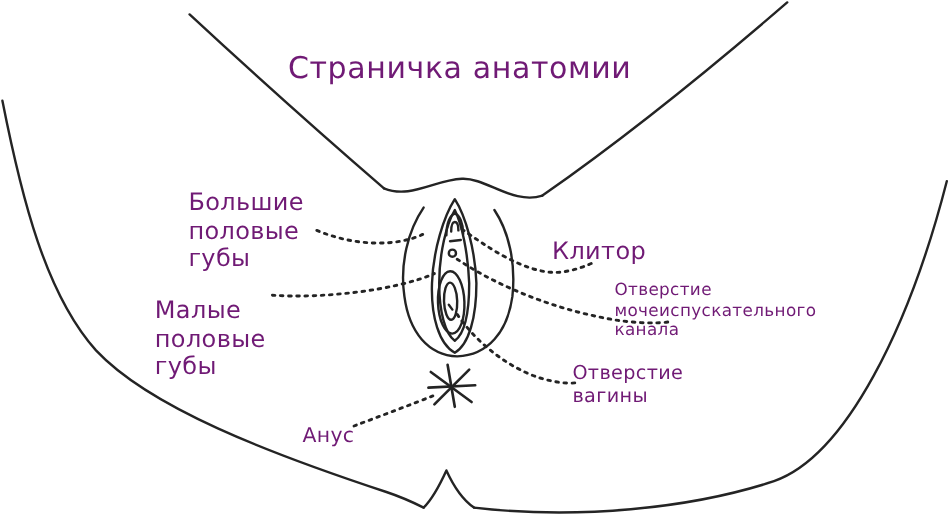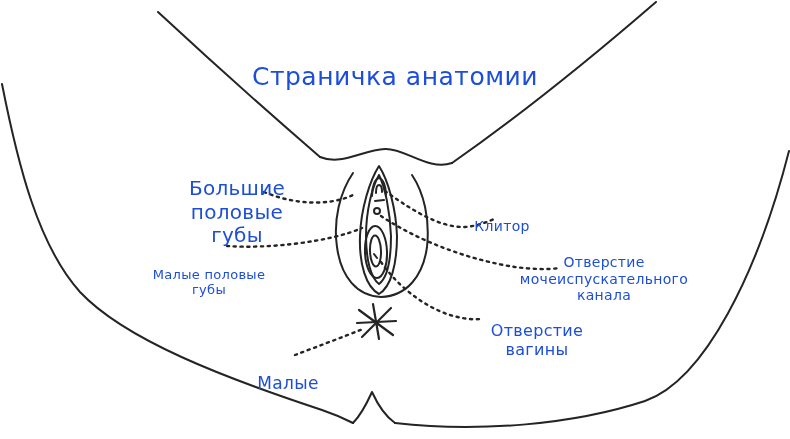--- a/index.html
+++ b/index.html
@@ -7,36 +7,34 @@
     position:relative;
     width:790px;height:439px;
     background:#ffffff;
     overflow:hidden;
     font-family:"DejaVu Sans", "Liberation Sans", sans-serif;
     color:#222;
   }
   .drawing{position:absolute;left:0;top:0;width:790px;height:439px;}
   .lbl{
     position:absolute;
-    text-align:center;
     white-space:pre-line;
     line-height:1.18;
-    color:#1d4ed8;
+    color:#701a75;
     letter-spacing:.3px;
     user-select:none;
-    margin-top:20px;
   }
   .title{
     left:240px;top:42px;width:310px;
     font-size:25px;
     letter-spacing:.5px;
   }
   .lbl-majora{left:157px;top:157px;width:160px;font-size:20px;}
-  .lbl-minora{left:129px;top:247px;width:160px;font-size:13px;}
-  .lbl-clitoris{left:460px;top:198px;width:84px;font-size:14px;}
+  .lbl-minora{left:129px;top:247px;width:160px;font-size:20px;}
+  .lbl-clitoris{left:460px;top:198px;width:84px;font-size:20px;}
   .lbl-urethra{left:512px;top:234px;width:184px;font-size:14px;}
   .lbl-vagina{left:477px;top:302px;width:120px;font-size:16px;}
   .lbl-anus{left:252px;top:353px;width:72px;font-size:17px;}
 </style>
 </head>
 <body>
 
 <div class="page">
 
   <svg class="drawing" viewBox="0 0 790 439" fill="none" stroke="#242424" stroke-width="2" stroke-linecap="round" stroke-linejoin="round">
@@ -86,14 +84,14 @@
 
   <div class="lbl lbl-clitoris">Клитор</div>
 
   <div class="lbl lbl-urethra">Отверстие
 мочеиспускательного
 канала</div>
 
   <div class="lbl lbl-vagina">Отверстие
 вагины</div>
 
-  <div class="lbl lbl-anus">Малые</div>
+  <div class="lbl lbl-anus">Анус</div>
 </div>
 
 </body></html>

